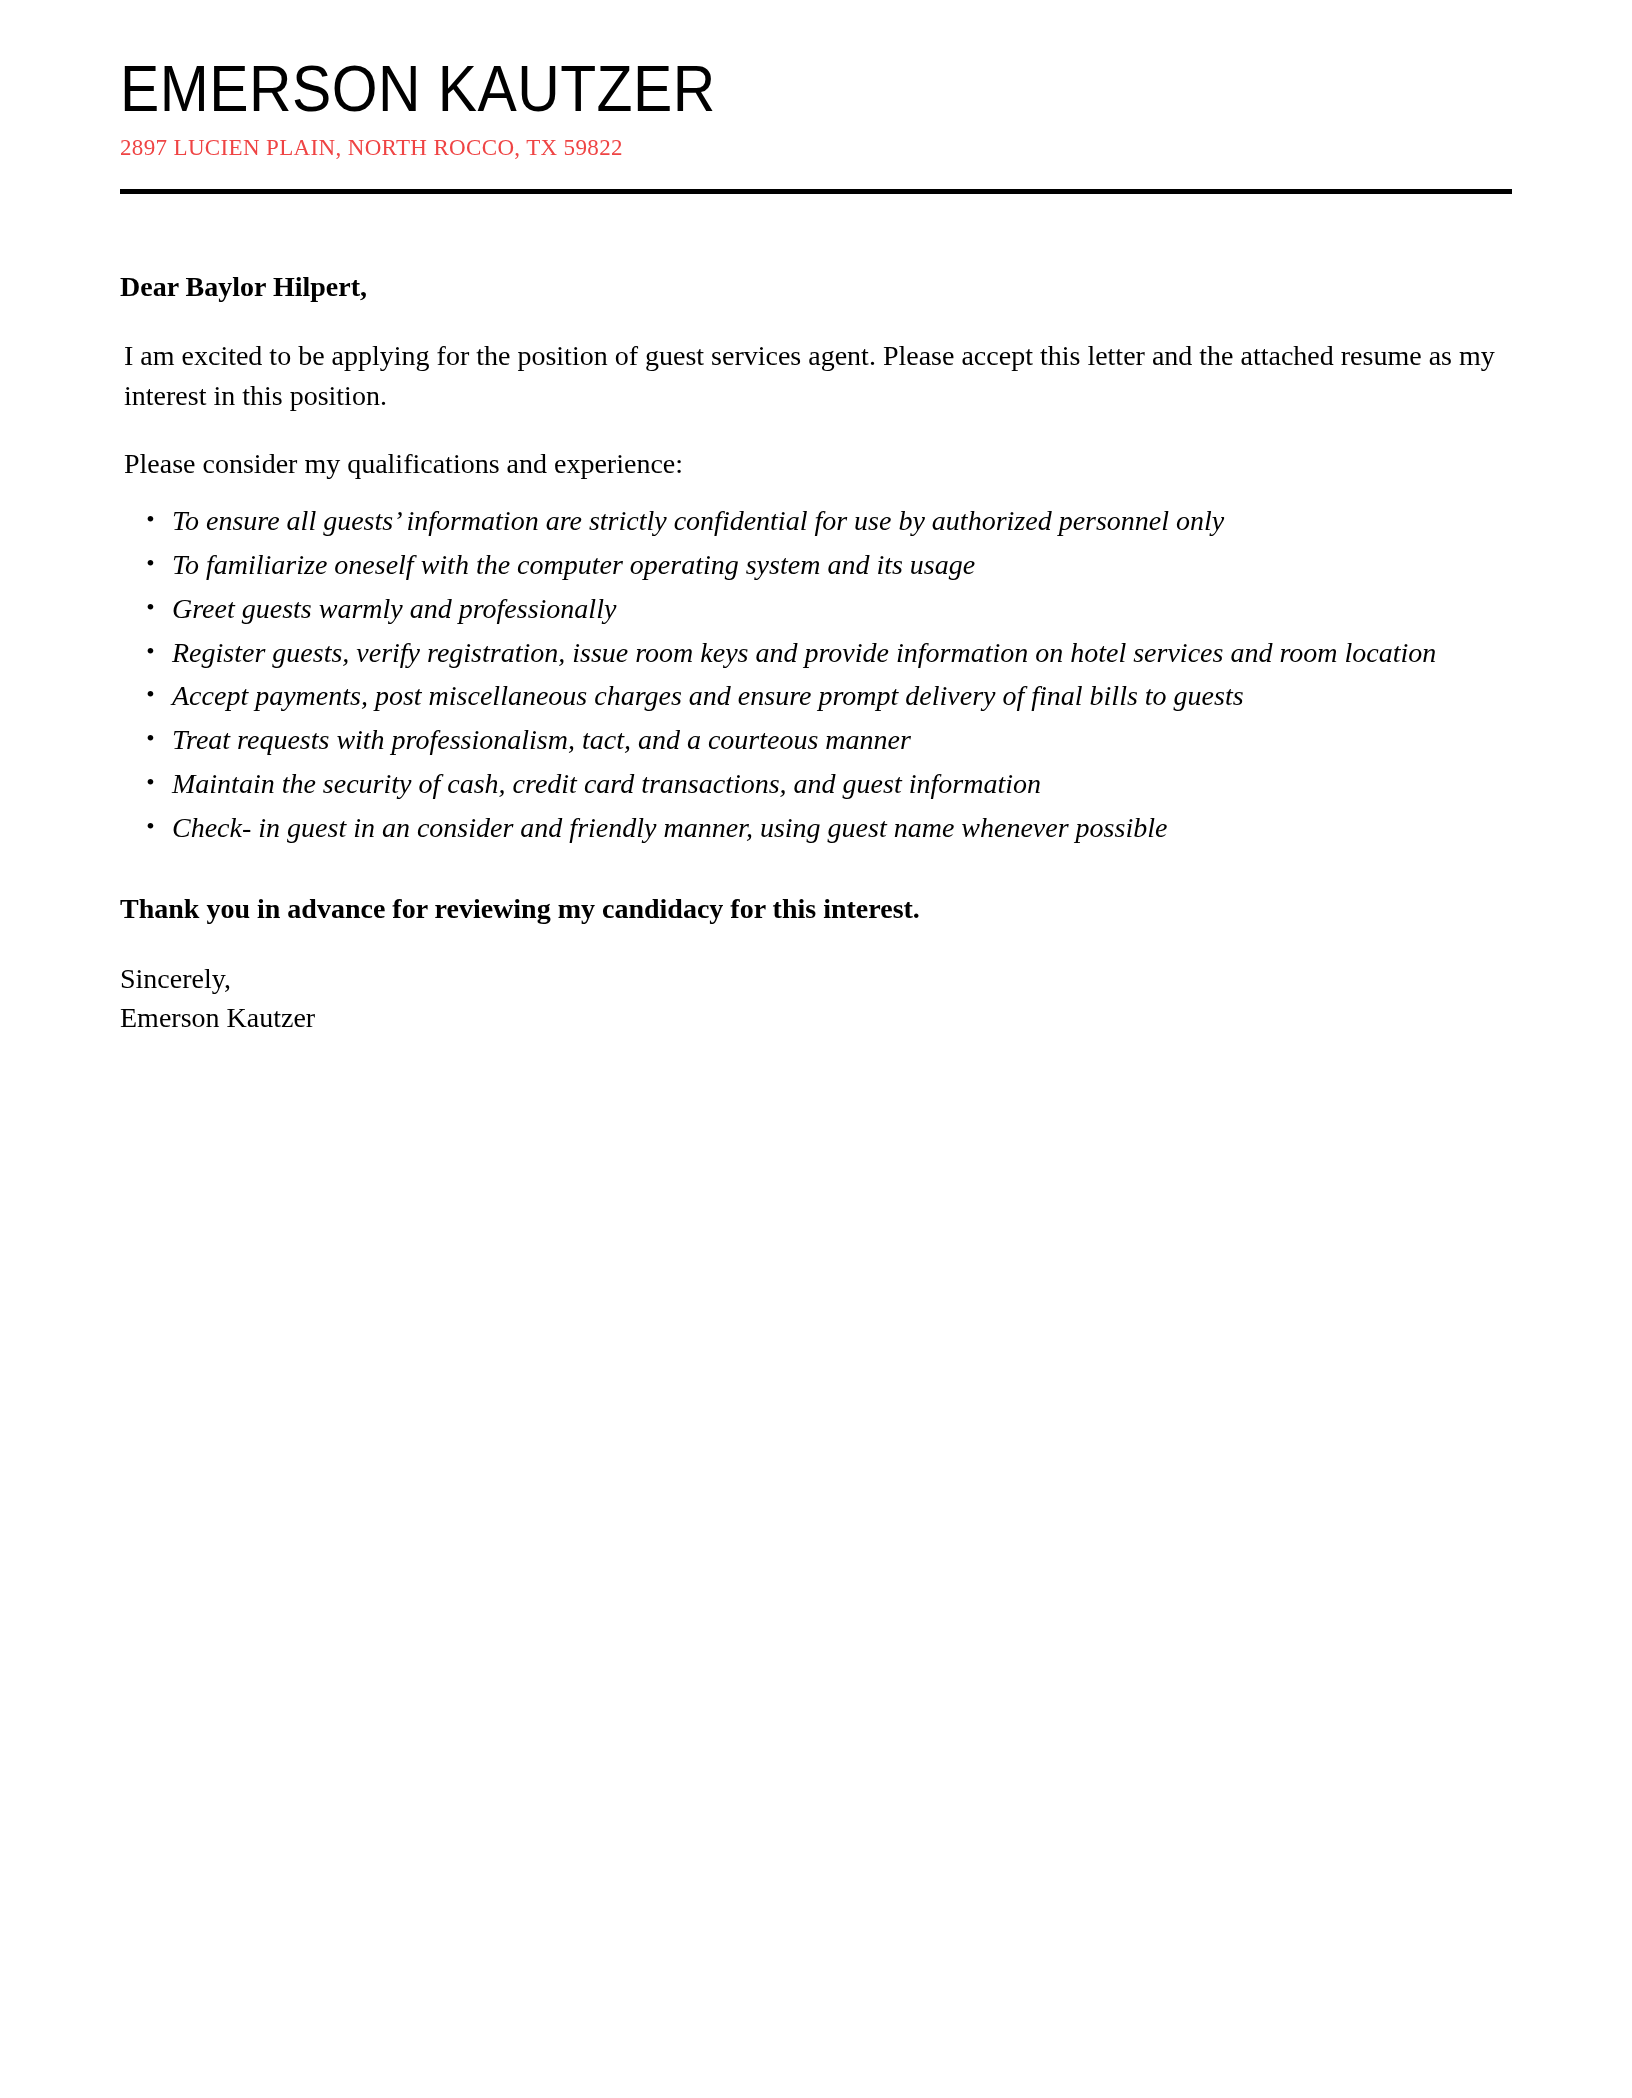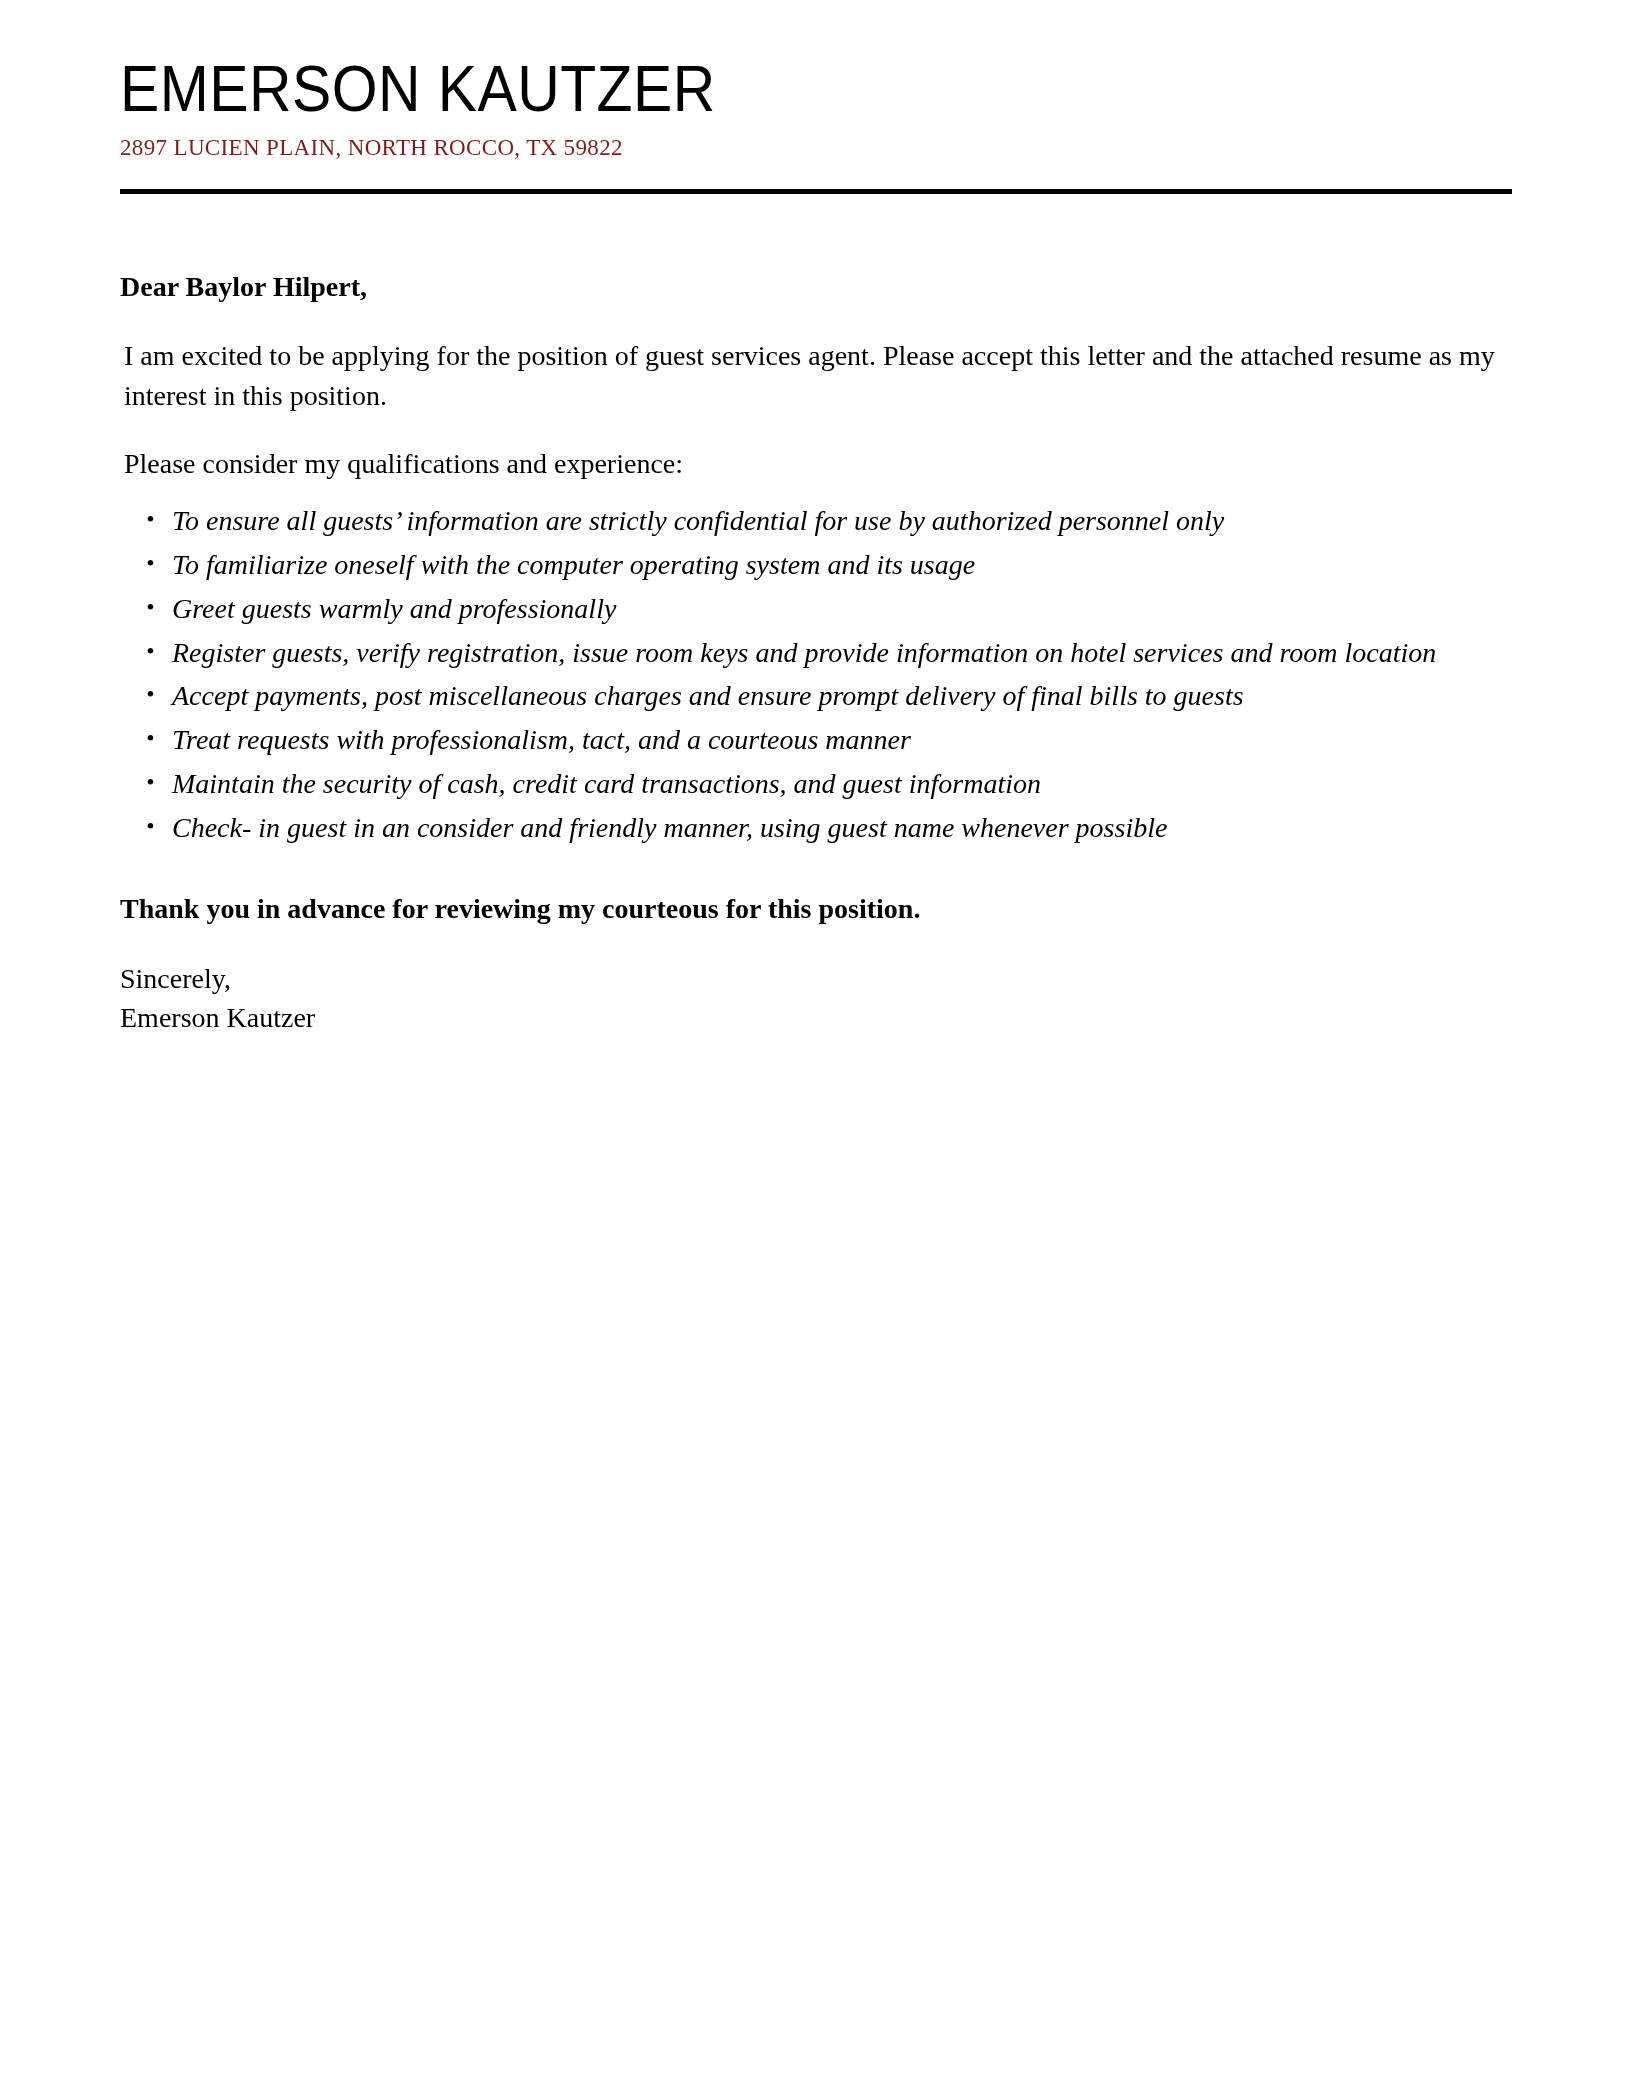--- a/index.html
+++ b/index.html
@@ -43,21 +43,21 @@
     transform: scaleX(0.92);
     transform-origin: left center;
     color: #000000;
   }
   .address-line {
     font-family: "Liberation Serif", serif;
     font-size: 23px;
     line-height: 1.25;
     letter-spacing: 0.35px;
     margin: 10px 0 6px 0;
-    color: #7f1d1d;
+    color: #ef4444;
     white-space: nowrap;
   }
   .rule {
     margin-top: 26px;
     margin-bottom: 0;
     height: 5px;
     background: #000000;
     width: 1392px;
   }
   .body-area {
@@ -141,21 +141,21 @@
         <li>To ensure all guests’ information are strictly confidential for use by authorized personnel only</li>
         <li>To familiarize oneself with the computer operating system and its usage</li>
         <li>Greet guests warmly and professionally</li>
         <li>Register guests, verify registration, issue room keys and provide information on hotel services and room location</li>
         <li>Accept payments, post miscellaneous charges and ensure prompt delivery of final bills to guests</li>
         <li>Treat requests with professionalism, tact, and a courteous manner</li>
         <li>Maintain the security of cash, credit card transactions, and guest information</li>
         <li>Check- in guest in an consider and friendly manner, using guest name whenever possible</li>
       </ul>
 
-      <p class="thank-you">Thank you in advance for reviewing my courteous for this position.</p>
+      <p class="thank-you">Thank you in advance for reviewing my candidacy for this interest.</p>
 
       <div class="sign-off">
         <span class="sig-line">Sincerely,</span>
         <span class="sig-line">Emerson Kautzer</span>
       </div>
 
     </main>
   </div>
 </div>
 

